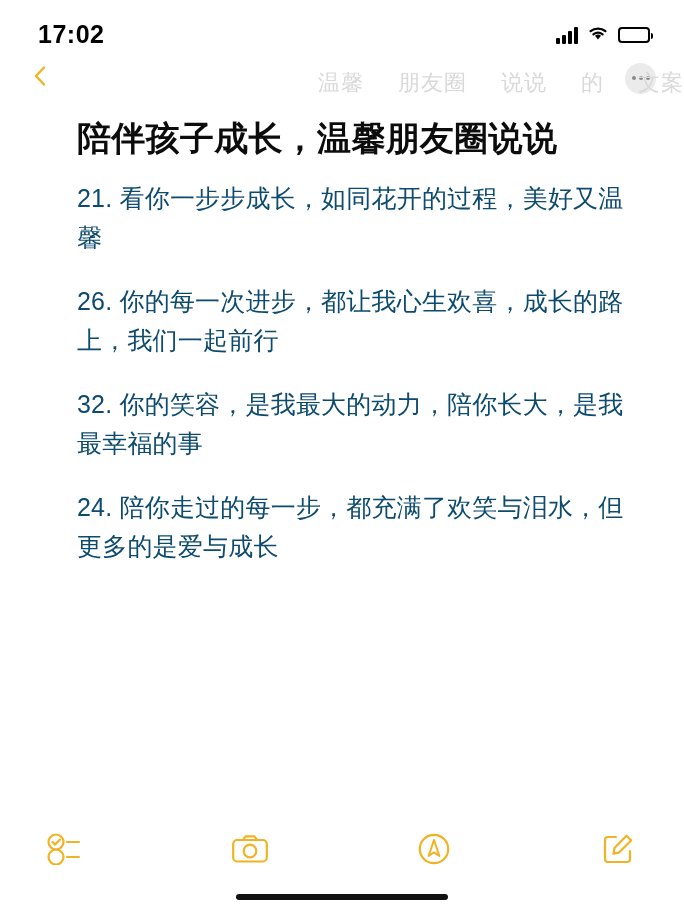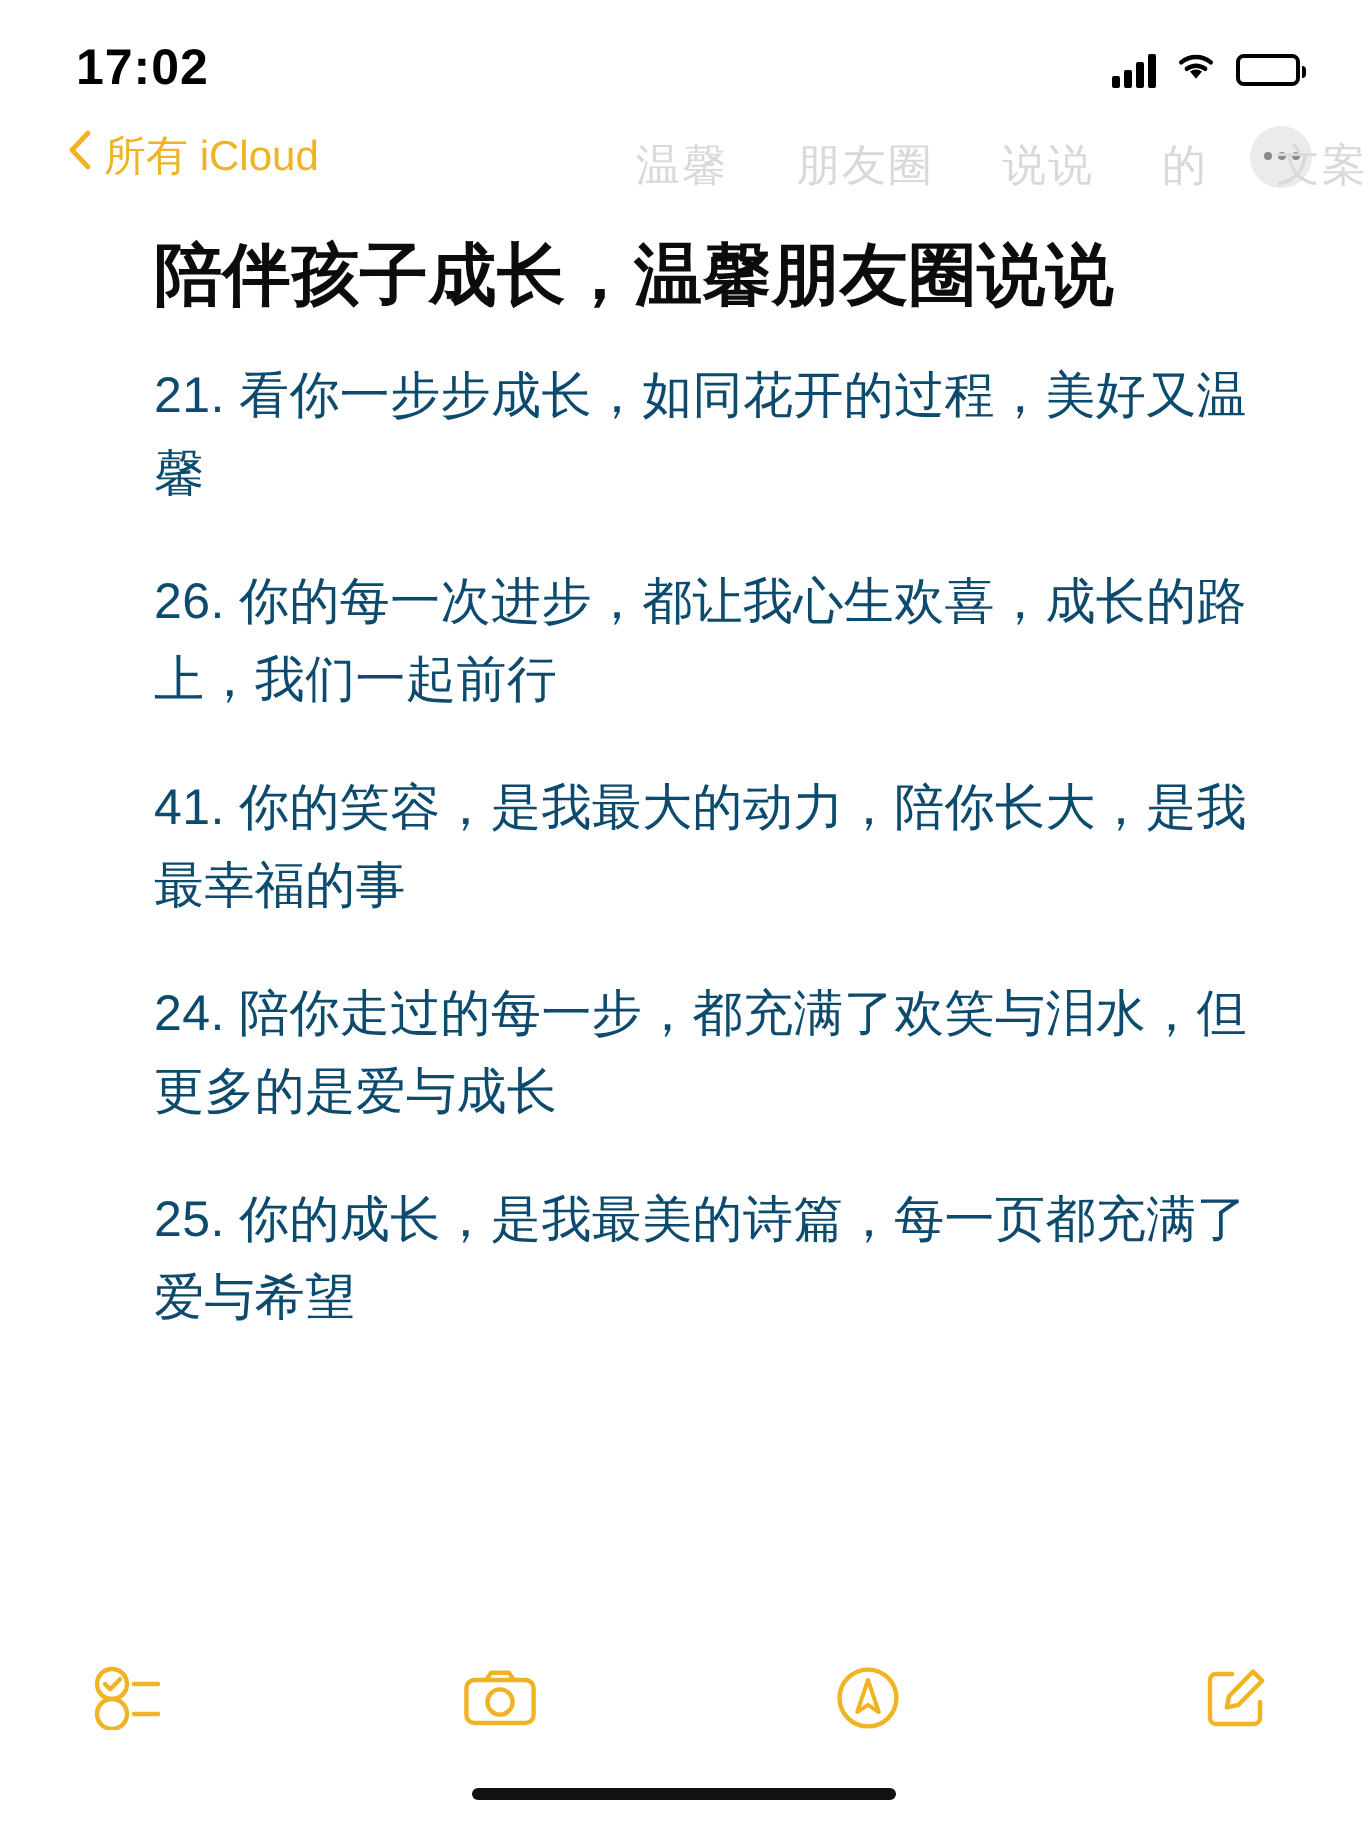--- a/index.html
+++ b/index.html
@@ -225,36 +225,34 @@
   <span>文案</span>
 </div>
 
 <div class="nav-bar">
   <div class="nav-back">
     <span>
       <svg class="chevron" viewBox="0 0 12 20" xmlns="http://www.w3.org/2000/svg">
         <path d="M10 1.5L2 10l8 8.5" stroke="#f0b323" stroke-width="2.4" fill="none" stroke-linecap="round" stroke-linejoin="round"></path>
       </svg>
     </span>
-    <span>所有 iCloud</span>
   </div>
   <div class="more-button">
     <i></i>
       <i></i>
       <i></i>
   </div>
 </div>
 
 <div class="note">
   <h1 class="note-title">陪伴孩子成长，温馨朋友圈说说</h1>
   <p class="note-para">21. 看你一步步成长，如同花开的过程，美好又温馨</p>
   <p class="note-para">26. 你的每一次进步，都让我心生欢喜，成长的路上，我们一起前行</p>
-  <p class="note-para"> 41. 你的笑容，是我最大的动力，陪你长大，是我最幸福的事</p>
+  <p class="note-para"> 32. 你的笑容，是我最大的动力，陪你长大，是我最幸福的事</p>
   <p class="note-para">24. 陪你走过的每一步，都充满了欢笑与泪水，但更多的是爱与成长</p>
-  <p class="note-para">25. 你的成长，是我最美的诗篇，每一页都充满了爱与希望</p>
 </div>
 
 <div class="toolbar">
   <div class="tool-icon">
     <svg width="38" height="32" viewBox="0 0 38 32" xmlns="http://www.w3.org/2000/svg">
       <circle cx="9" cy="9" r="7.5" stroke="#f0b323" stroke-width="2.2" fill="none"></circle>
       <path d="M5.5 9l2.6 2.6L13 6.6" stroke="#f0b323" stroke-width="2.2" fill="none" stroke-linecap="round" stroke-linejoin="round"></path>
       <circle cx="9" cy="24" r="7.5" stroke="#f0b323" stroke-width="2.2" fill="none"></circle>
       <path d="M20 9h12" stroke="#f0b323" stroke-width="2.2" stroke-linecap="round"></path>
       <path d="M20 24h12" stroke="#f0b323" stroke-width="2.2" stroke-linecap="round"></path>

